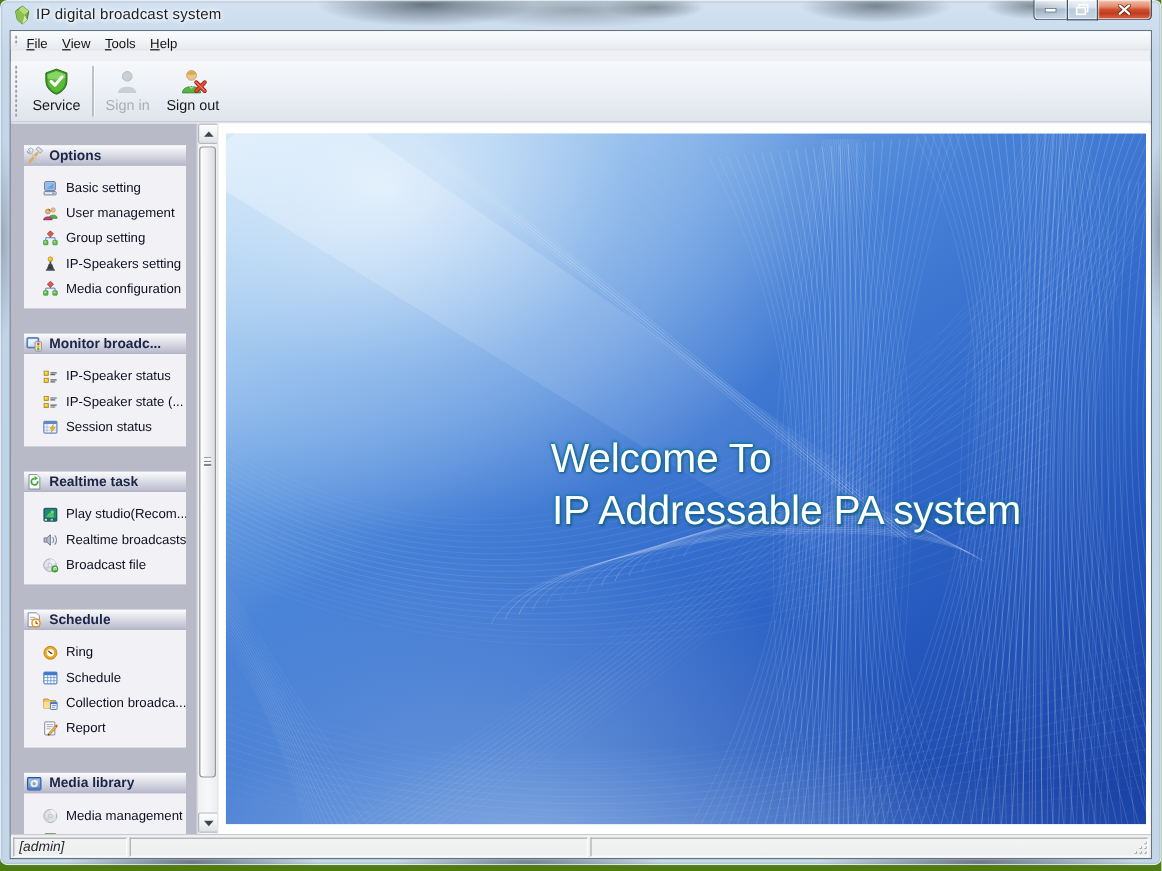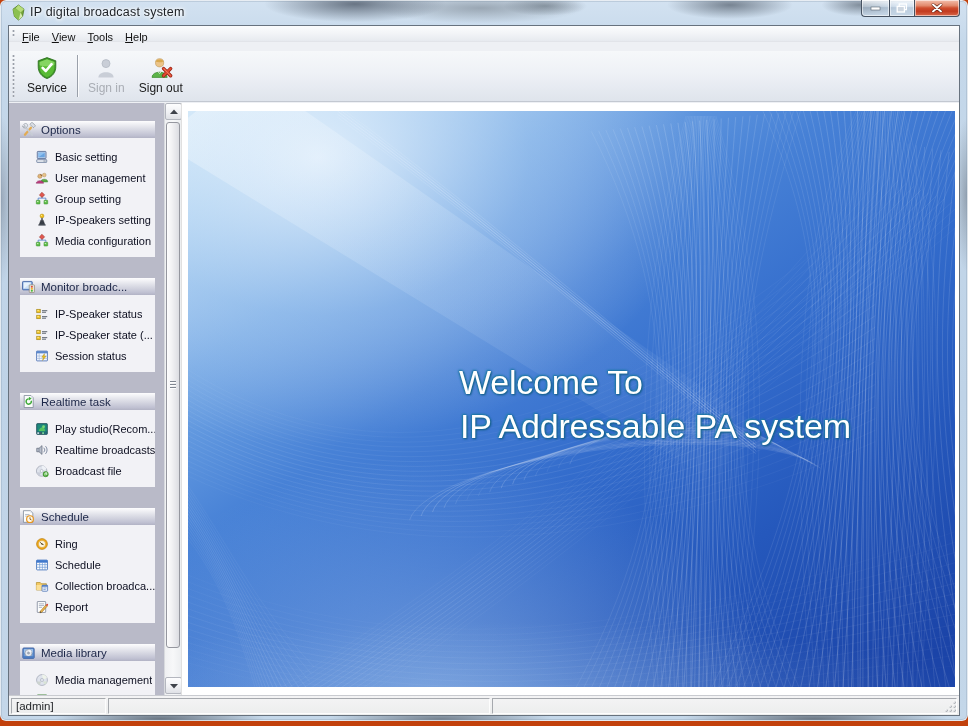--- a/index.html
+++ b/index.html
@@ -1,20 +1,20 @@
 <!DOCTYPE html>
 <html><head>
 <meta charset="utf-8">
 <style>
   * { margin:0; padding:0; box-sizing:border-box; }
   html,body { width:968px; height:726px; overflow:hidden; }
   body { font-family:"Liberation Sans", sans-serif; }
 
   
-  .stage { position:relative; width:968px; height:726px; background:#c2410c; overflow:hidden; }
+  .stage { position:relative; width:968px; height:726px; background:#4d7c0f; overflow:hidden; }
 
   
   .window {
     position:absolute; left:0; top:0; width:968px; height:721px;
     border-radius:6px; overflow:hidden;
     background:
       radial-gradient(130px 26px at 355px 4px, rgba(35,45,60,.60), transparent 70%),
       radial-gradient(150px 22px at 480px 8px, rgba(100,110,120,.50), transparent 70%),
       radial-gradient(60px 14px at 545px 6px, rgba(60,70,80,.45), transparent 70%),
       radial-gradient(90px 20px at 730px 5px, rgba(45,55,68,.55), transparent 70%),
@@ -93,21 +93,21 @@
   }
   .group { margin:0 9px 0 11px; }
   .group + .group { margin-top:21px; }
   .group-header {
     position:relative; height:17px;
     background:linear-gradient(180deg, #fdfdfe 0%, #dcdde6 45%, #c0c1d2 85%, #b2b3c5 100%);
     display:flex; align-items:center;
   }
   .group-header .gicon { width:15px; height:15px; margin-left:1px; flex:0 0 auto; }
   .group-header .glabel {
-    margin-left:5px; font-size:11.5px; font-weight:normal; color:#1b2547;
+    margin-left:5px; font-size:11.5px; font-weight:bold; color:#1b2547;
     white-space:nowrap; overflow:hidden;
   }
   .group-items { background:#f2f2f6; padding:8px 0 6px 0; }
   .group-item { height:21px; display:flex; align-items:center; }
   .group-item .iicon { width:14px; height:14px; margin-left:15px; flex:0 0 auto; }
   .group-item .ilabel {
     margin-left:6px; font-size:11px; color:#0d0f20; white-space:nowrap; overflow:hidden;
   }
 
   
@@ -147,20 +147,21 @@
     white-space:nowrap;
   }
   .welcome-1 { left:271px; top:252px; }
   .welcome-2 { left:272px; top:296px; }
 
   
   .statusbar {
     position:absolute; left:0; bottom:0; width:100%; height:20px;
     background:linear-gradient(180deg, #f4f4f5 0%, #eceded 100%);
     border-top:1px solid #c9cbd0;
+    font-style:italic;
   }
   .spanel {
     position:absolute; top:2px; height:16px;
     border:1px solid; border-color:#a6a9ae #fdfdfd #fdfdfd #a6a9ae;
   }
   .spanel .stext { font-size:11.5px; color:#26282c; padding:1px 4px 0 4px; display:block; }
   .sizegrip { position:absolute; right:2px; bottom:2px; width:13px; height:13px; }
 </style>
 </head>
 <body>

